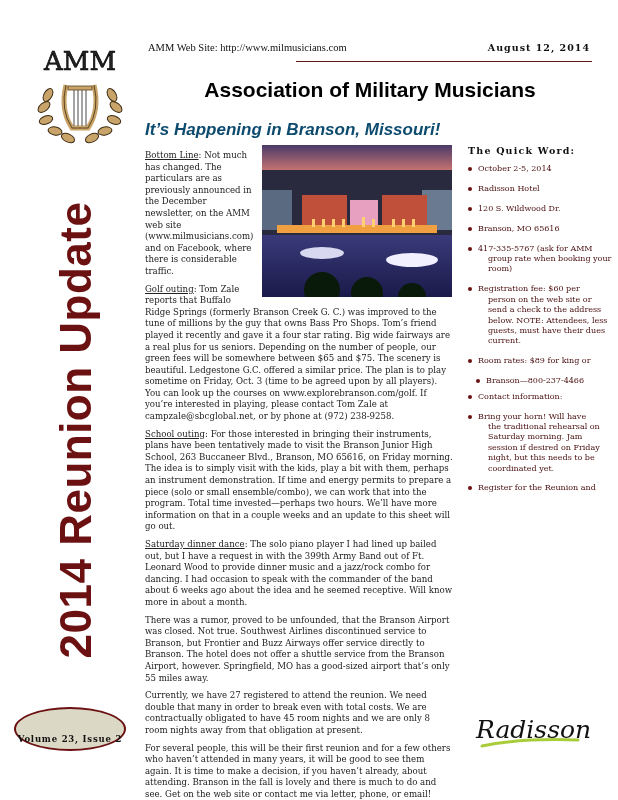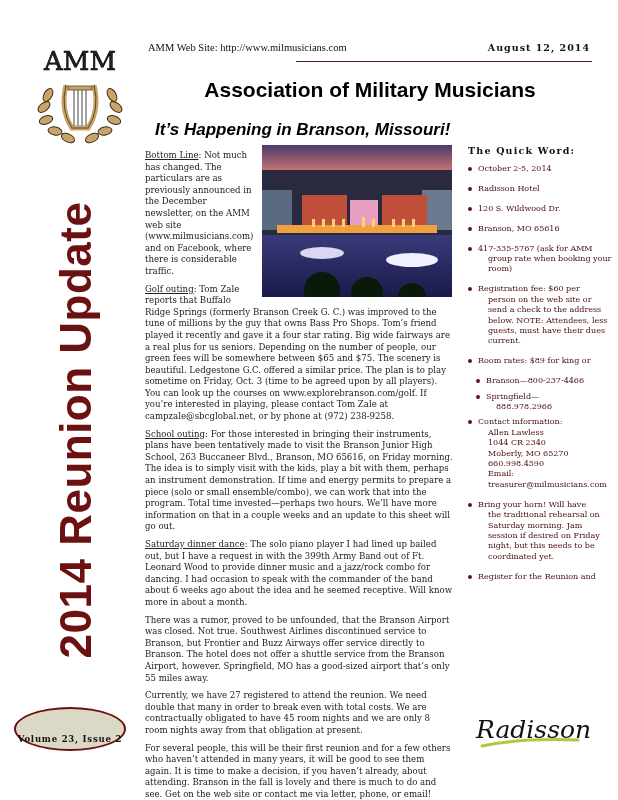--- a/index.html
+++ b/index.html
@@ -10,21 +10,21 @@
   .header-date { position: absolute; right: 28px; top: 42px; font-family: "DejaVu Serif", serif; font-size: 9.5px; font-weight: bold; letter-spacing: 1px; color: #111; }
   .header-rule { position: absolute; left: 296px; top: 61px; width: 296px; height: 0; border-top: 1.5px solid #5a1a1a; }
   .org-title { position: absolute; left: 150px; top: 78px; width: 440px; text-align: center; font-family: "Liberation Sans", sans-serif; font-weight: bold; font-size: 21px; color: #000; }
 
   .vertical-title { position: absolute; left: 52px; top: 195px; width: 48px; height: 470px; display: flex; align-items: center; justify-content: center; }
   .vertical-title span { display: block; transform: rotate(-90deg); white-space: nowrap; font-family: "Liberation Sans", sans-serif; font-weight: bold; font-size: 44px; color: #6b1111; letter-spacing: 0.5px; transform-origin: center; font-stretch: condensed; }
 
   .volume-oval { position: absolute; left: 14px; top: 707px; width: 112px; height: 44px; border: 2.5px solid #6b1111; border-radius: 50%; background: #dcd8c6; display: flex; align-items: center; justify-content: center; box-sizing: border-box; }
   .volume-oval span { font-family: "DejaVu Serif", serif; font-size: 8.5px; font-weight: bold; letter-spacing: 0.8px; color: #111; margin-top: 20px; }
 
-  .article-title { position: absolute; left: 155px; top: 120px; font-family: "Liberation Sans", sans-serif; font-weight: bold; font-style: italic; font-size: 17px; color: #000000; }
+  .article-title { position: absolute; left: 145px; top: 120px; font-family: "Liberation Sans", sans-serif; font-weight: bold; font-style: italic; font-size: 17px; color: #0c4a6e; }
 
   .photo { position: absolute; left: 262px; top: 145px; width: 190px; height: 152px; overflow: hidden; }
 
   .main-text { position: absolute; left: 145px; top: 150px; width: 308px; font-family: "DejaVu Serif", serif; font-size: 8.6px; line-height: 11.6px; color: #222; }
   .main-text p { margin: 0 0 6px 0; }
   .main-text .u { text-decoration: underline; }
   .float-spacer { float: right; width: 196px; height: 146px; }
 
   .sidebar { position: absolute; left: 468px; top: 145px; width: 145px; font-family: "DejaVu Serif", serif; color: #4a0f0f; }
   .sidebar h3 { margin: 0 0 8px 0; font-size: 9.5px; letter-spacing: 1.2px; color: #111; font-weight: bold; }
@@ -139,26 +139,21 @@
   <h3>The Quick Word:</h3>
   <ul id="qw-list">
       <li><span class="bullet"></span><span>October 2-5, 2014</span></li>
       <li><span class="bullet"></span><span>Radisson Hotel</span></li>
       <li><span class="bullet"></span><span>120 S. Wildwood Dr.</span></li>
       <li><span class="bullet"></span><span>Branson, MO 65616</span></li>
       <li><span class="bullet"></span><span>417-335-5767  (ask for AMM</span><span class="cont" style="white-space: pre-line;">group rate when booking your room)</span></li>
       <li><span class="bullet"></span><span>Registration fee: $60 per</span><span class="cont" style="white-space: pre-line;">person on the web site or send a check to the address below. NOTE: Attendees, less guests, must have their dues current.</span></li>
       <li><span class="bullet"></span><span>Room rates: $89 for king or</span></li>
       <li class="sub"><span class="bullet"></span><span>Branson—800-237-4466</span></li>
-      <li class="sub"><span class="bullet"></span><span>Springfield—</span><span class="cont" style="white-space: pre-line;">888.978.2966</span></li>
-      <li><span class="bullet"></span><span>Contact information:</span><span class="cont" style="white-space: pre-line;">Allen Lawless
-1044 CR 2340
-Moberly, MO 65270
-660.998.4590
-Email: treasurer@milmusicians.com</span></li>
+      <li><span class="bullet"></span><span>Contact information:</span></li>
       <li><span class="bullet"></span><span>Bring your horn! Will have</span><span class="cont" style="white-space: pre-line;">the traditional rehearsal on Saturday morning. Jam session if desired on Friday night, but this needs to be coordinated yet.</span></li>
       <li><span class="bullet"></span><span>Register for the Reunion and</span></li>
     </ul>
 </div>
 
 <div class="radisson">
   <svg width="120" height="48" viewBox="0 0 120 48">
     <path d="M12 38 Q50 30 108 32" fill="none" stroke="#a8cc3a" stroke-width="3" stroke-linecap="round"></path>
     <text x="6" y="30" font-family="DejaVu Serif, serif" font-style="italic" font-size="25" fill="#111">Radisson</text>
   </svg>

